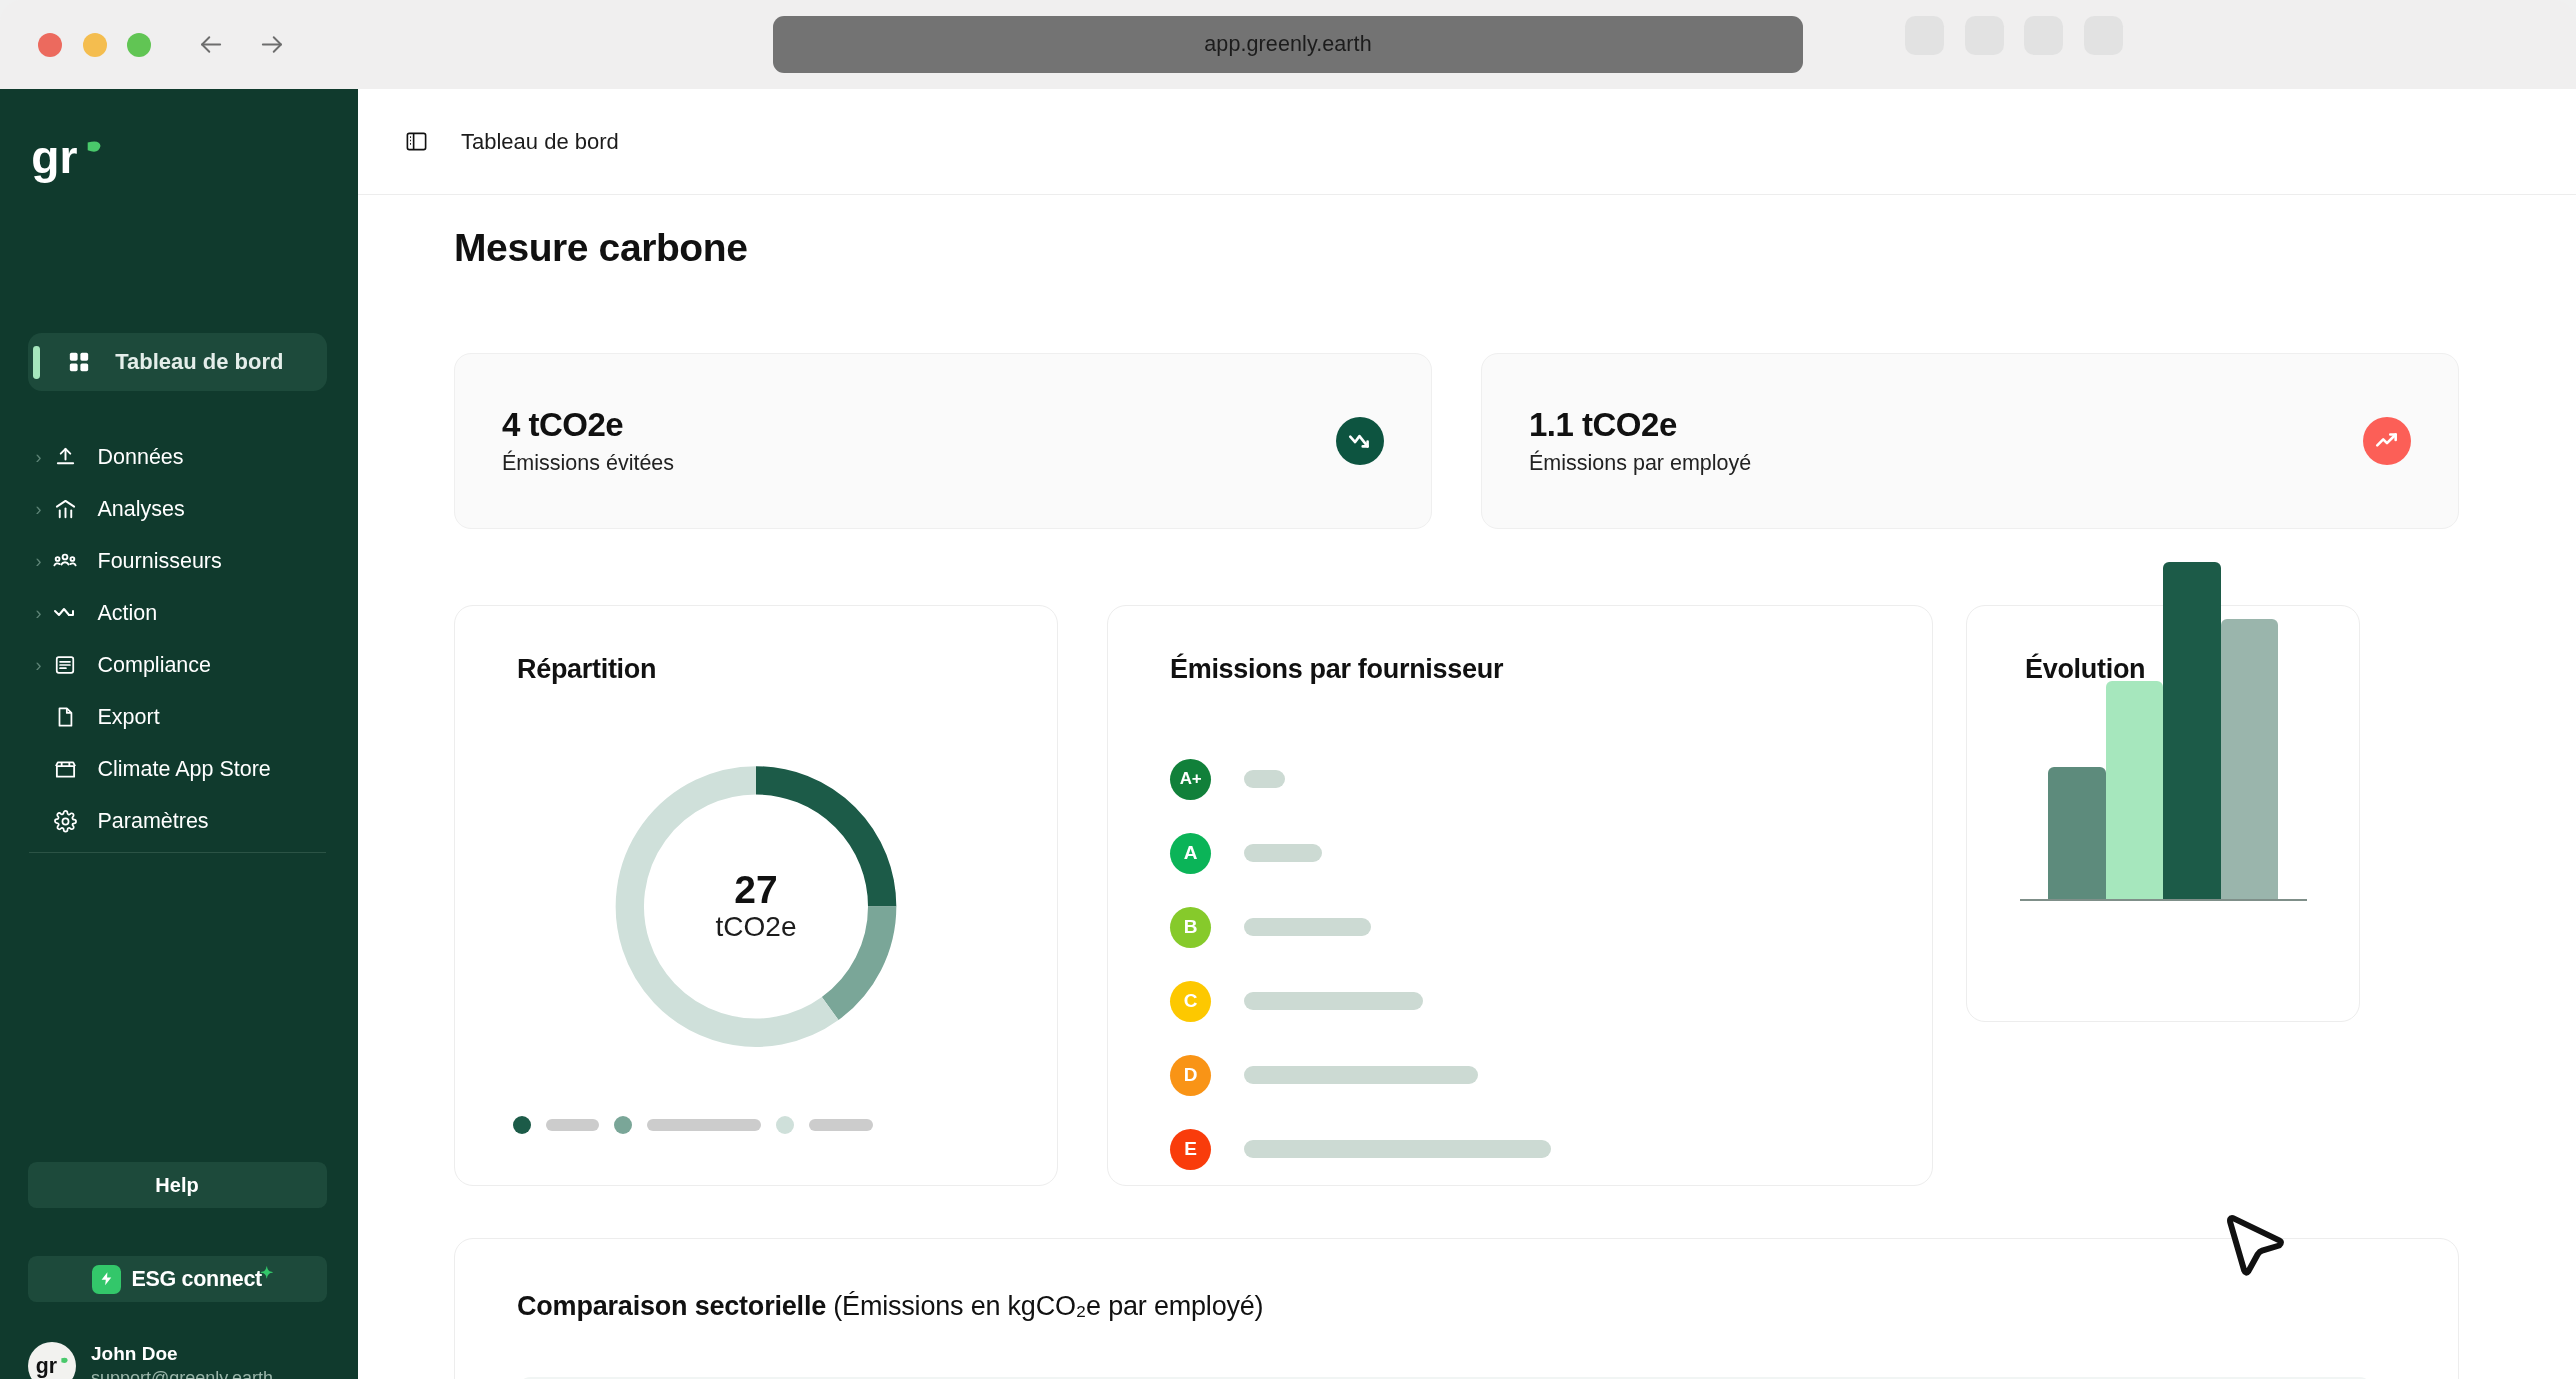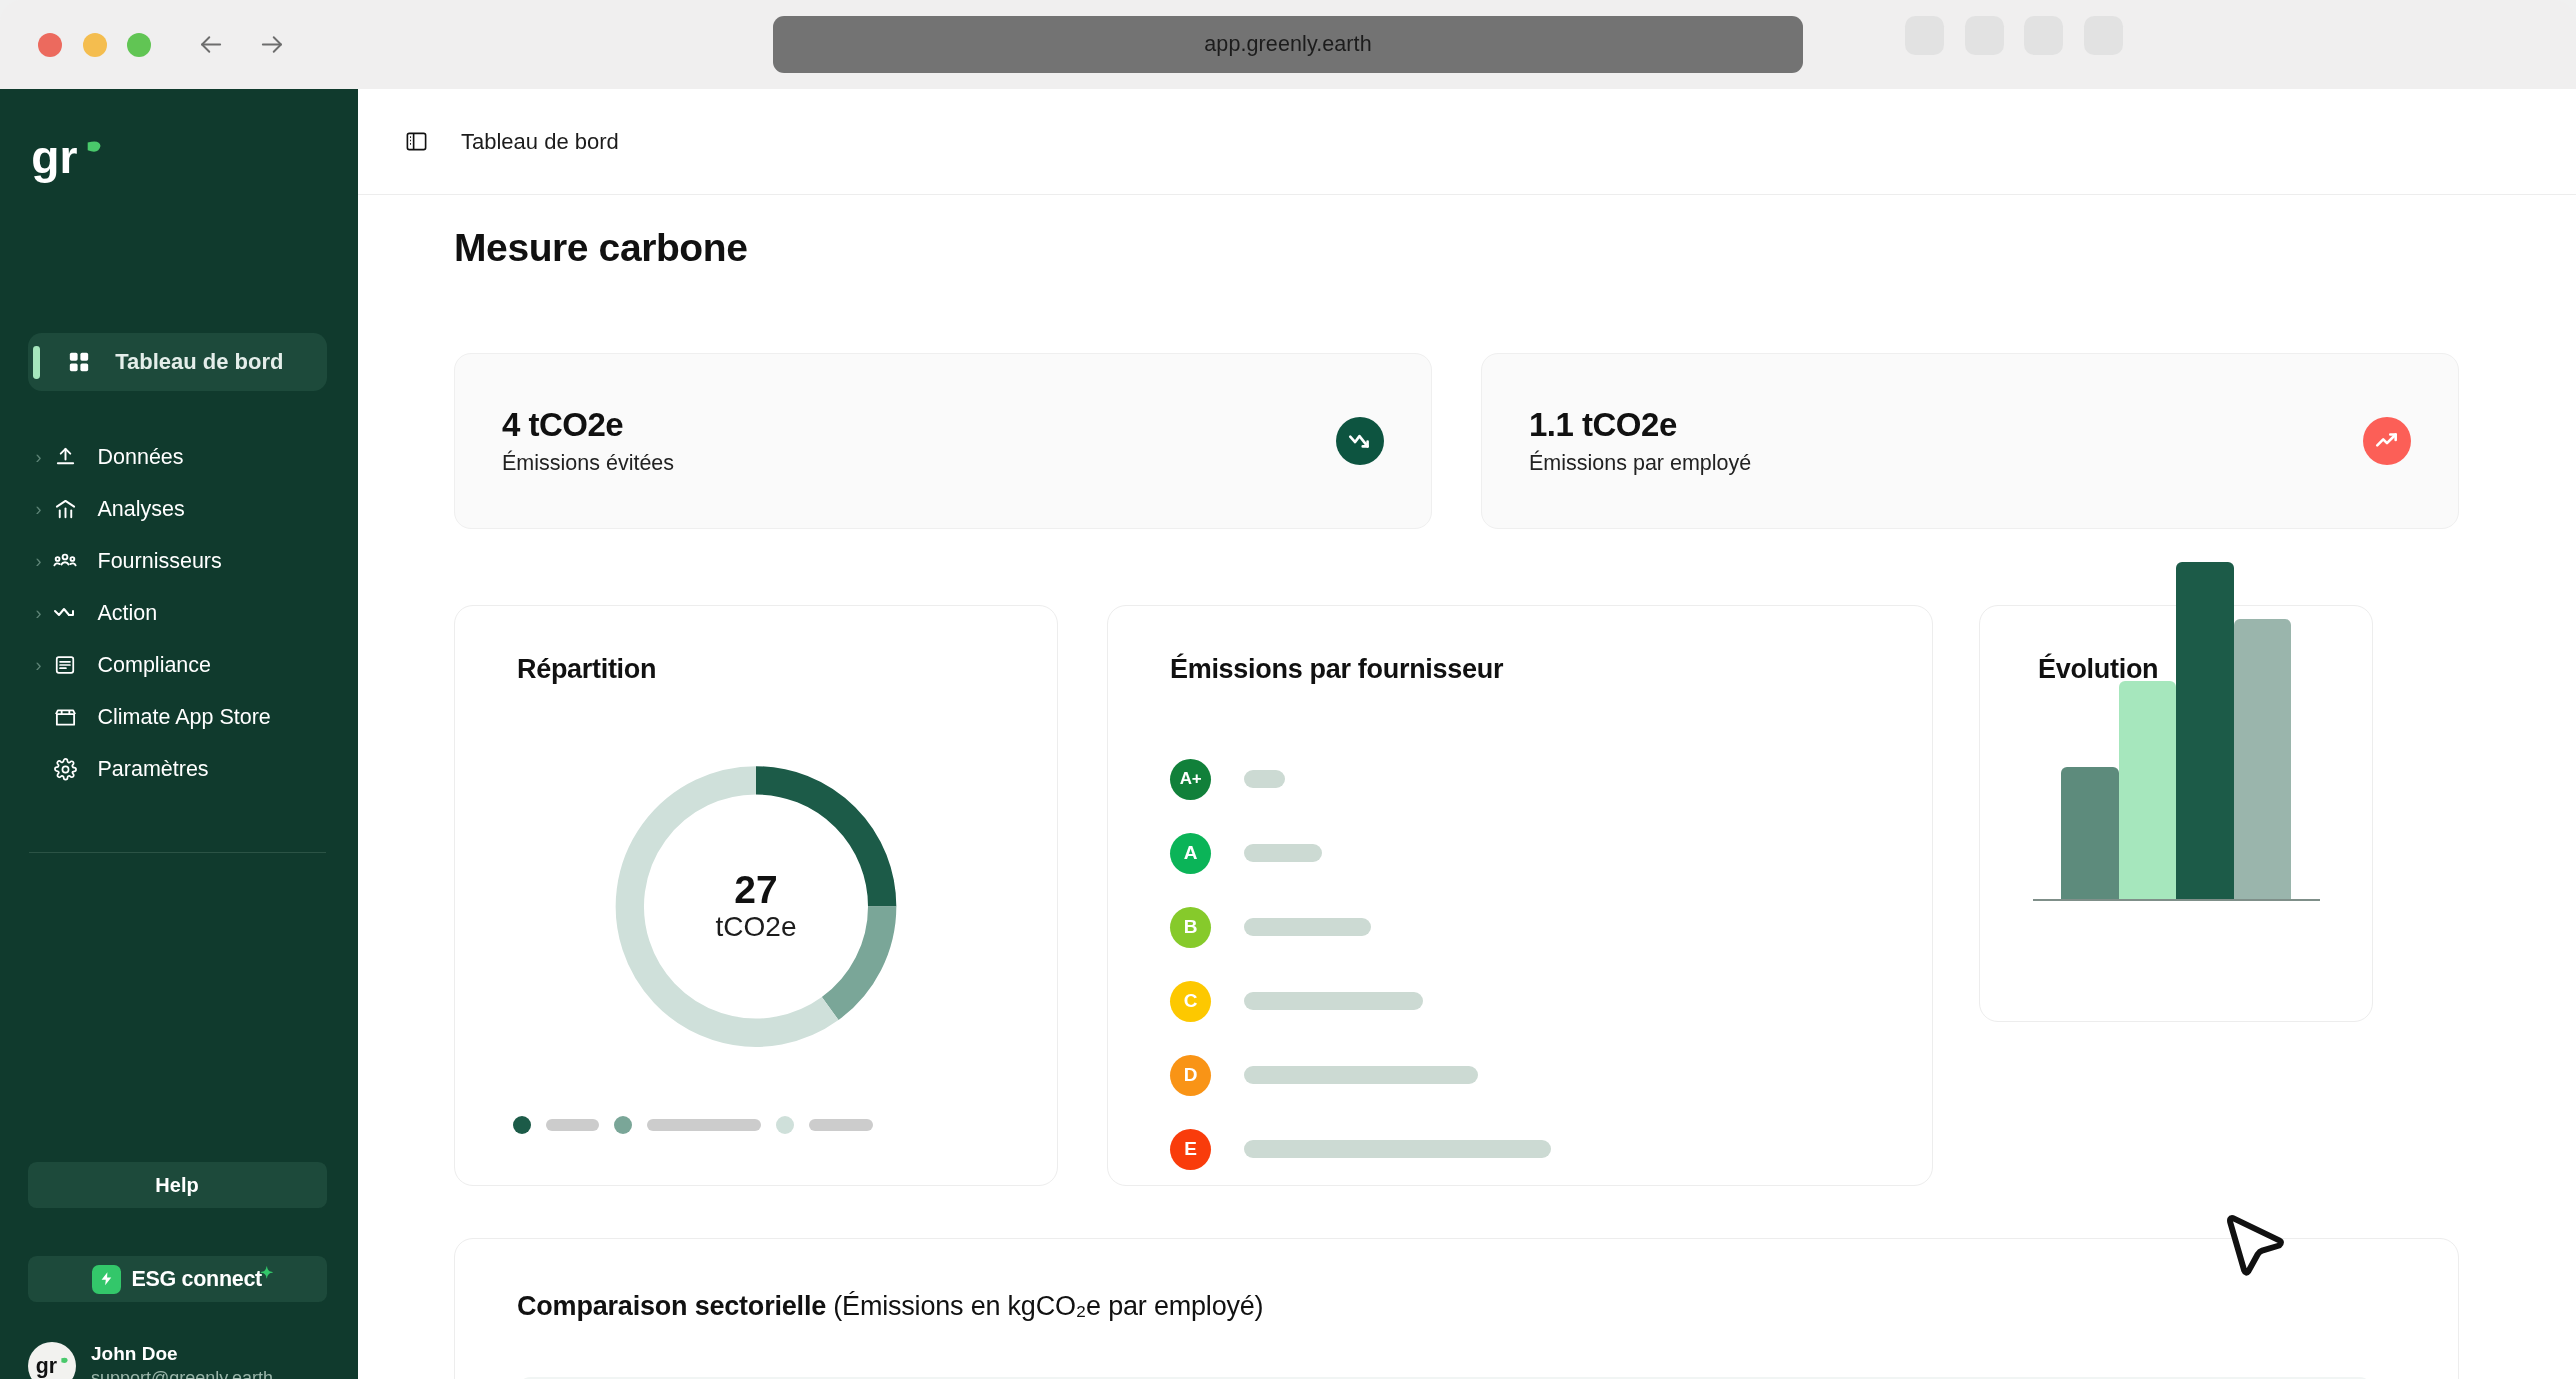--- a/index.html
+++ b/index.html
@@ -291,21 +291,21 @@
   }
   .panel {
     position: absolute;
     top: 0;
     background: #ffffff;
     border: 0.9px solid #ededed;
     border-radius: 19px;
   }
   .panel-repartition { left: 0;    width: 604px;  height: 581px; }
   .panel-suppliers   { left: 653px; width: 826px; height: 581px; text-decoration: underline; }
-  .panel-evolution   { left: 1512px; width: 394px; height: 417px; margin-left: 13px; }
+  .panel-evolution   { left: 1512px; width: 394px; height: 417px; }
 
   .panel-title {
     position: absolute;
     left: 62px; top: 48px;
     font-size: 27px;
     font-weight: bold;
     color: #111111;
     letter-spacing: -0.3px;
   }
   .panel-evolution .panel-title { left: 58px; }
@@ -544,20 +544,30 @@
           <svg width="22" height="22" viewBox="0 0 24 24" fill="none" stroke="#ffffff" stroke-width="1.9" stroke-linecap="round">
               <rect x="3" y="3.5" width="18" height="17" rx="2.2"></rect>
               <line x1="6.6" y1="8.5" x2="17.4" y2="8.5"></line>
               <line x1="6.6" y1="12" x2="17.4" y2="12"></line>
               <line x1="6.6" y1="15.5" x2="13" y2="15.5"></line>
             </svg>
         </span>
         <span class="nav-label">Compliance</span>
       </div>
 
+      <div class="nav-item">
+        <span class="nav-chevron hidden">›</span>
+        <span class="nav-icon">
+          <svg width="22" height="22" viewBox="0 0 24 24" fill="none" stroke="#ffffff" stroke-width="1.9" stroke-linejoin="round">
+              <path d="M6 2.5h8l5 5v14H6z"></path>
+              <polyline points="14 2.5 14 7.5 19 7.5"></polyline>
+            </svg>
+        </span>
+        <span class="nav-label">Export</span>
+      </div>
 
       <div class="nav-item">
         <span class="nav-chevron hidden">›</span>
         <span class="nav-icon">
           <svg width="23" height="23" viewBox="0 0 24 24" fill="none" stroke="#ffffff" stroke-width="1.9" stroke-linejoin="round">
               <path d="M3 8.5h18v11H3z"></path>
               <path d="M2 8.5l2-4h16l2 4"></path>
               <line x1="8" y1="4.5" x2="8" y2="8.5"></line>
               <line x1="16" y1="4.5" x2="16" y2="8.5"></line>
             </svg>

